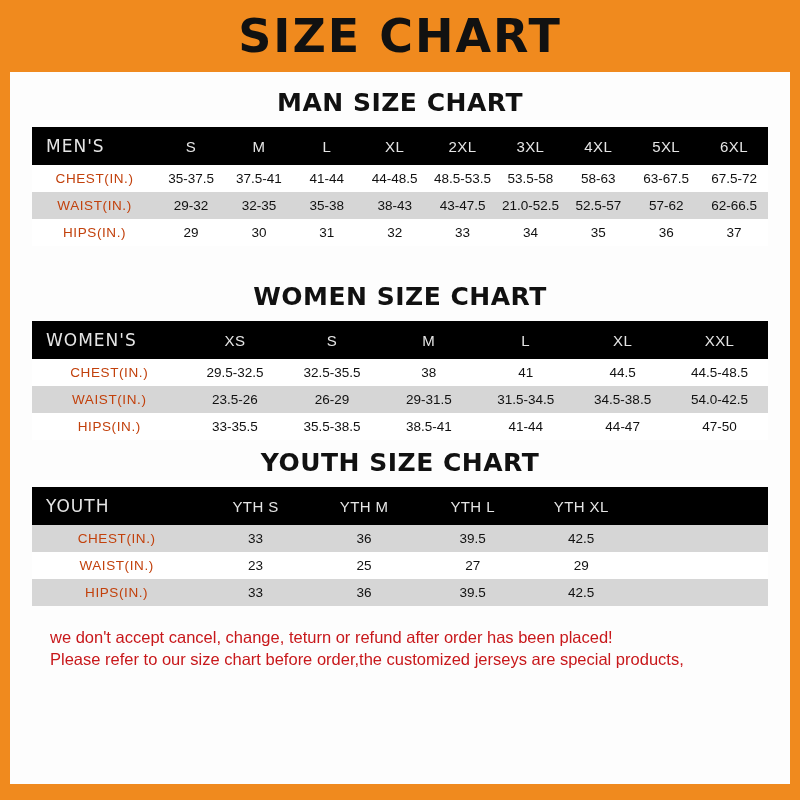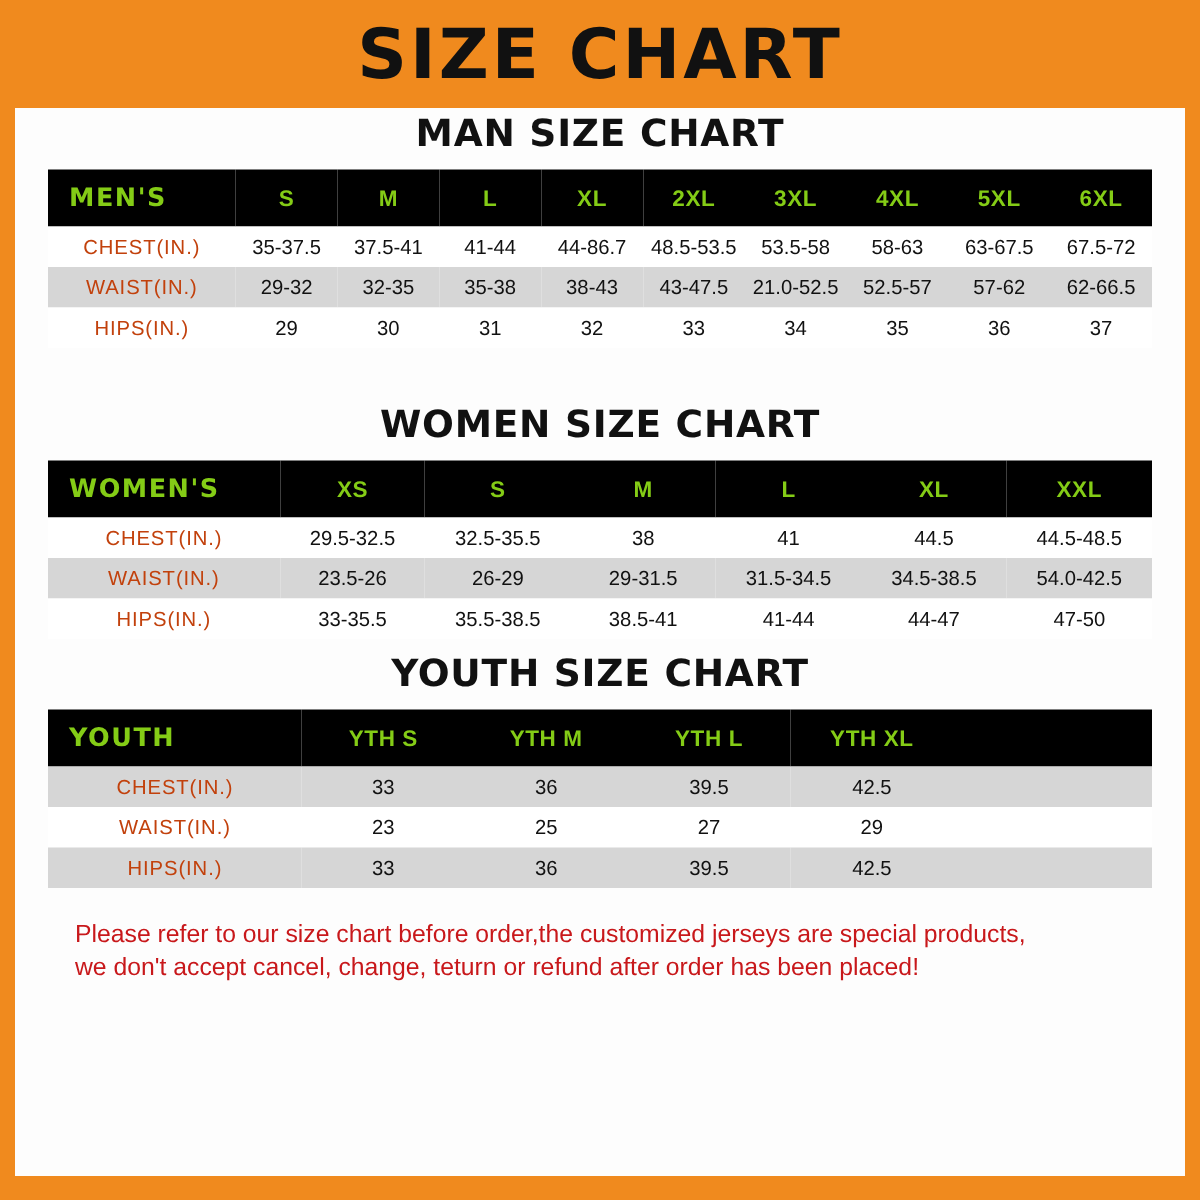--- a/index.html
+++ b/index.html
@@ -46,39 +46,39 @@
     box-sizing: border-box;
   }
   .section-title {
     text-align: center;
     font-family: "DejaVu Sans", sans-serif;
     font-weight: bold;
     font-size: 25px;
     color: #111111;
     letter-spacing: 0.5px;
   }
-  .t1 { margin-top: 2px; }
+  .t1 { margin-top: 16px; }
   .t2 { margin-top: 36px; }
   .t3 { margin-top: 8px; }
 
   table.size-table {
     width: 100%;
     border-collapse: collapse;
     margin-top: 10px;
     table-layout: fixed;
   }
   table.size-table th,
   table.size-table td {
     text-align: center;
     font-family: "Liberation Sans", sans-serif;
   }
   table.size-table thead th {
     background: #000000;
-    color: #84cc16;
-    font-weight: bold;
+    color: #e5e5e5;
+    font-weight: normal;
     padding: 9px 2px;
     font-size: 15px;
     letter-spacing: 0.4px;
   }
   table.size-table thead th.rowlabel {
     text-align: left;
     padding-left: 14px;
     font-size: 17px;
     font-family: "DejaVu Sans", sans-serif;
     letter-spacing: 1px;
@@ -159,21 +159,21 @@
           <th>5XL</th>
           <th>6XL</th>
         </tr>
       </thead>
       <tbody>
         <tr class="odd">
           <td class="rowlabel">CHEST(IN.)</td>
           <td>35-37.5</td>
           <td>37.5-41</td>
           <td>41-44</td>
-          <td>44-86.7</td>
+          <td>44-48.5</td>
           <td>48.5-53.5</td>
           <td>53.5-58</td>
           <td>58-63</td>
           <td>63-67.5</td>
           <td>67.5-72</td>
         </tr>
         <tr class="even">
           <td class="rowlabel">WAIST(IN.)</td>
           <td>29-32</td>
           <td>32-35</td>
@@ -295,20 +295,20 @@
           <td>33</td>
           <td>36</td>
           <td>39.5</td>
           <td>42.5</td>
           <td></td>
         </tr>
       </tbody>
     </table>
 
     <div class="footer-note">
+      <div>we don't accept cancel, change, teturn or refund after order has been placed!</div>
       <div>Please refer to our size chart before order,the customized jerseys are special products,</div>
-      <div>we don't accept cancel, change, teturn or refund after order has been placed!</div>
     </div>
 
   </div>
 
   <div class="bottom-bar"></div>
 </div>
 
 </body></html>

